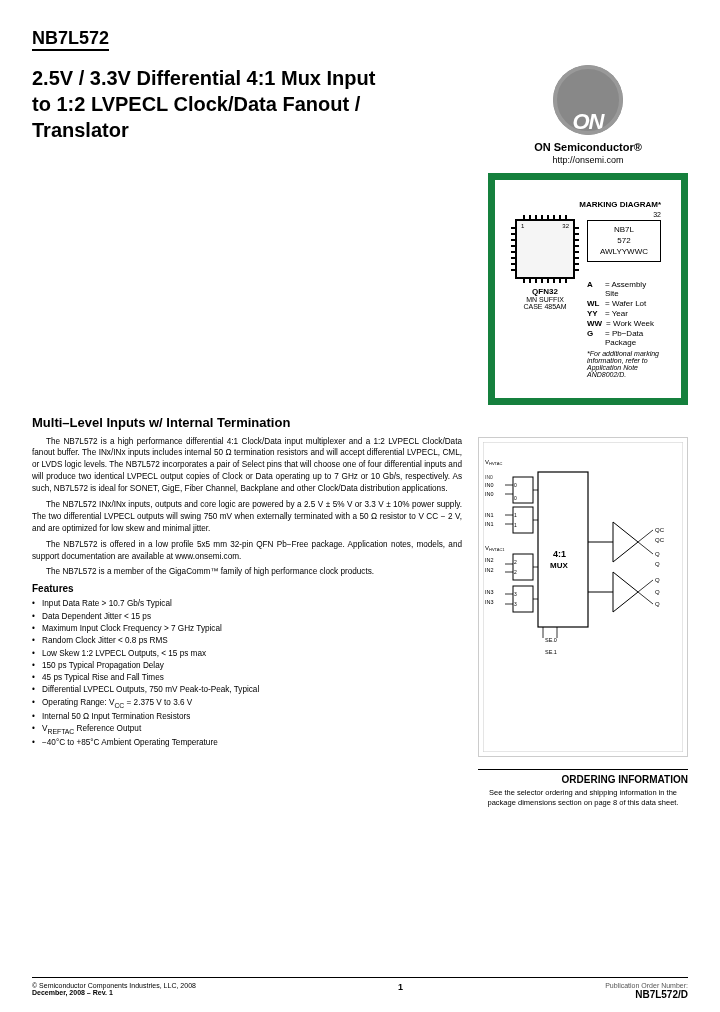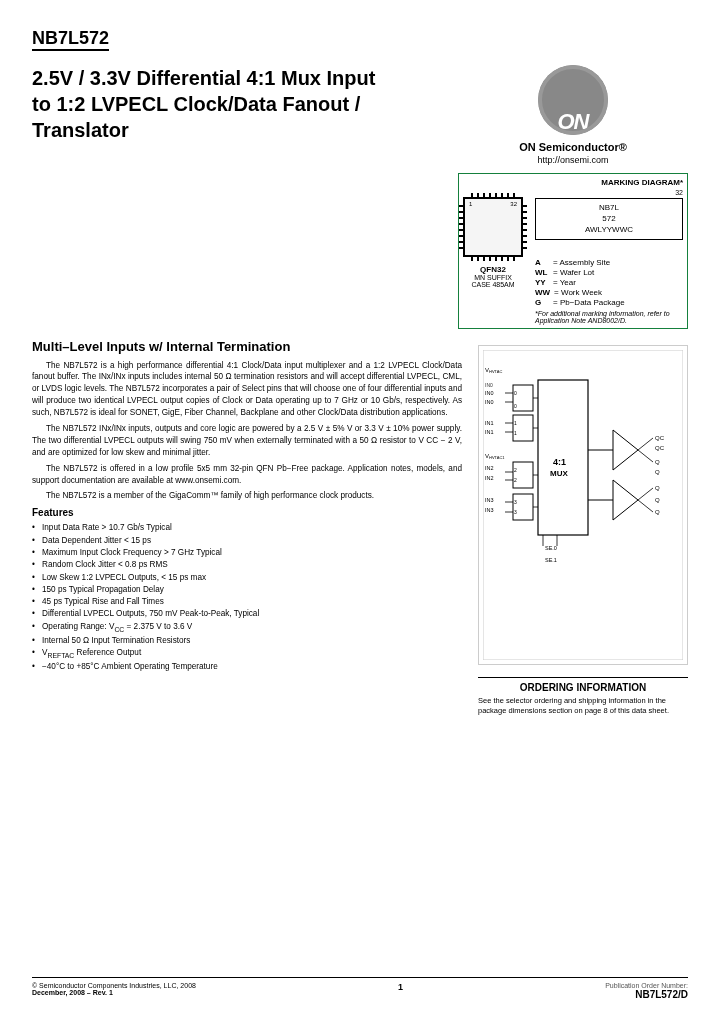--- a/index.html
+++ b/index.html
@@ -74,23 +74,23 @@
       font-size: 11px;
       font-weight: bold;
       margin-bottom: 2px;
     }
     .website {
       font-size: 9px;
       margin-bottom: 8px;
     }
     
     .marking-diagram-box {
-      border: 1px solid #15803d;
-      padding: 4px;
-      width: 230px;
+      border: 7px solid #15803d;
+      padding: 20px;
+      width: 200px;
     }
     .marking-diagram-title {
       font-size: 8px;
       font-weight: bold;
       text-align: right;
       margin-bottom: 2px;
     }
     .marking-diagram-inner {
       display: flex;
       gap: 8px;
@@ -219,40 +219,41 @@
     }
     .right-col {
       width: 210px;
       flex-shrink: 0;
     }
     
     .block-diagram {
       border: 1px solid #ccc;
       background: #fff;
       padding: 4px;
-      margin-top: 8px;
+      margin-top: 24px;
       position: relative;
     }
     .block-diagram svg {
       display: block;
     }
     
     .ordering-section {
       margin-top: 12px;
       border-top: 1px solid #000;
       padding-top: 4px;
     }
     .ordering-title {
       font-size: 10px;
       font-weight: bold;
-      text-align: center;
+      text-align: right;
       margin-bottom: 3px;
     }
     .ordering-text {
       font-size: 7.5px;
+      text-align: center;
       line-height: 1.4;
     }
     
     .footer {
       position: absolute;
       bottom: 12px;
       left: 32px;
       right: 32px;
       border-top: 1px solid #000;
       padding-top: 4px;

